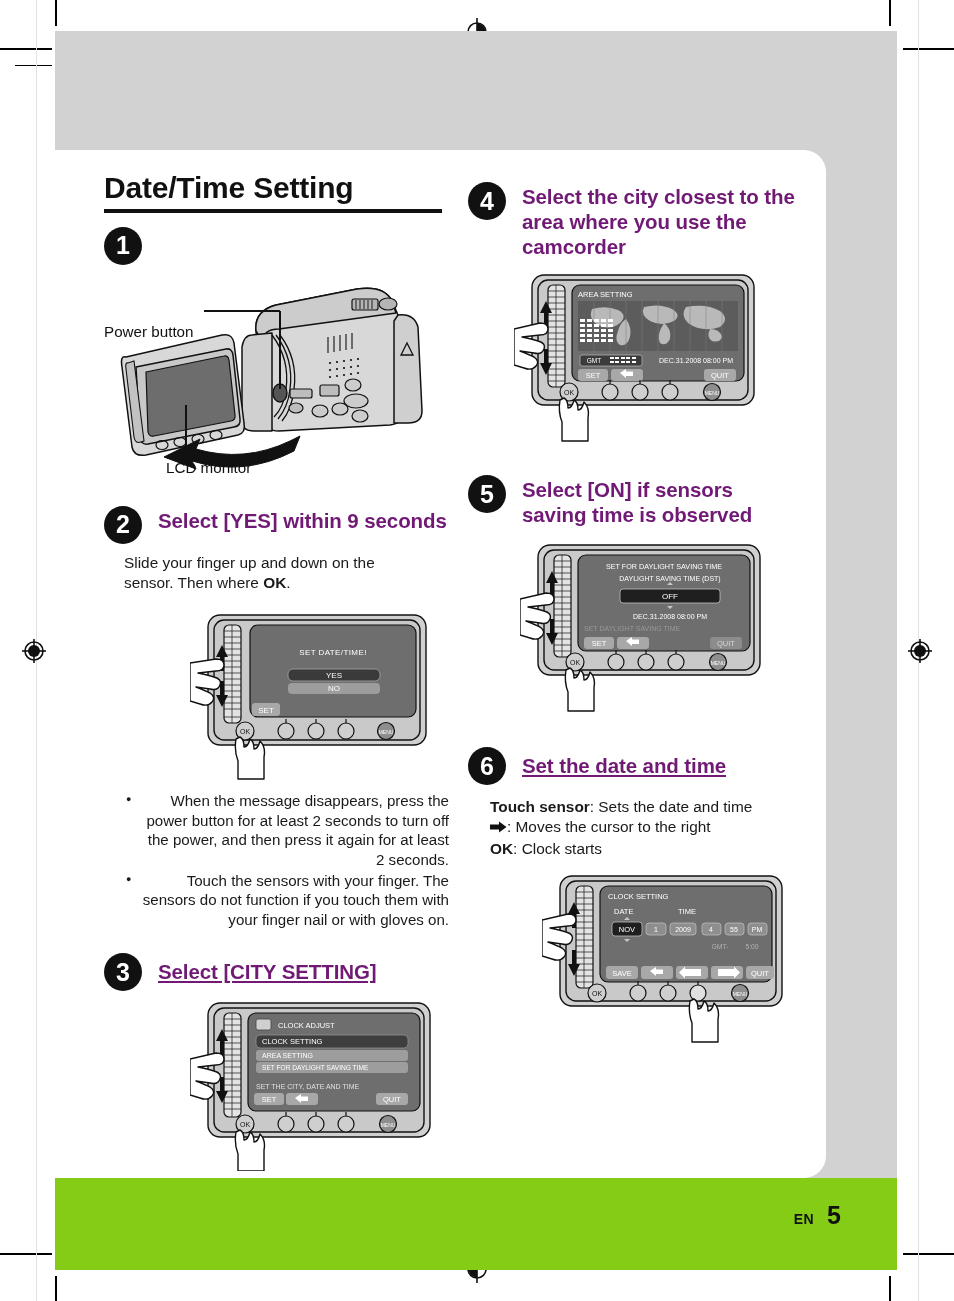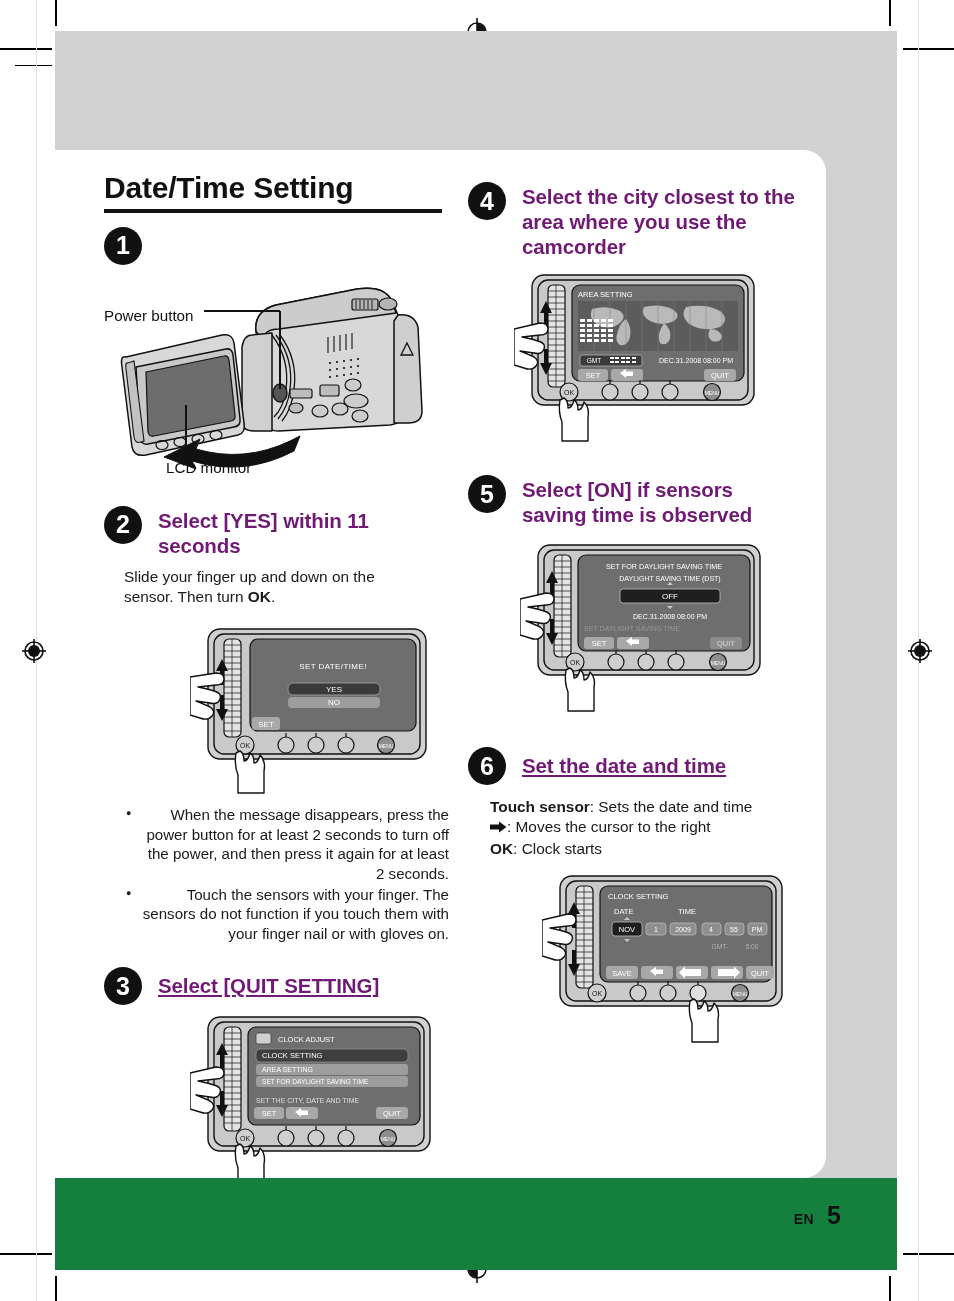--- a/index.html
+++ b/index.html
@@ -70,31 +70,31 @@
   ul.notes li{
     font-size:15.1px;color:#1a1a1a;line-height:1.30;
     position:relative;padding-left:16px;margin-bottom:1px;text-align:right;
   }
   ul.notes li:before{
     content:"\25CF";position:absolute;left:0;top:0;font-size:9px;line-height:1.9;
   }
 
   
   .camcorder-wrap{position:relative;height:205px;margin-top:6px;}
-  .lbl-power{position:absolute;left:0;top:36px;font-size:15.2px;color:#111;}
+  .lbl-power{position:absolute;left:0;top:52px;font-size:15.2px;color:#111;}
   .lbl-lcd{position:absolute;left:62px;top:188px;font-size:15.2px;color:#111;}
 
   
   .device{position:relative;}
   .device svg{display:block;}
 
   
   .footer{
     position:absolute;left:55px;top:1178px;width:842px;height:92px;
-    background:#15803d;
+    background:#84cc16;
   }
   .footer-inner{
     position:absolute;right:56px;top:23px;
     display:flex;align-items:baseline;gap:13px;
   }
   .footer-en{font-size:14px;font-weight:bold;color:#111;letter-spacing:.5px;}
   .footer-page{font-size:25px;font-weight:bold;color:#111;}
 </style>
 </head>
 <body>
@@ -253,25 +253,25 @@
       </g>
 
       <path d="M303 72 L309 84 L297 84 Z" fill="none" stroke="#111" stroke-width="1.3"></path>
 
       <path d="M60 186 L96 168 L92 178 Q140 192 186 170 L196 165 L190 180 Q140 206 88 190 L92 198 Z" fill="#111" stroke="#111" stroke-width="1"></path>
     </svg>
   </div>
 
   <div class="step" style="margin-top:30px;">
     <div class="step-num">2</div>
-    <div class="step-title">Select [YES] within 11 seconds</div>
+    <div class="step-title">Select [YES] within 9 seconds</div>
   </div>
   <div class="body-text">
     <span>Slide your finger up and down on the</span><br>
-    <span>sensor. Then turn </span><b>OK</b><span>.</span>
+    <span>sensor. Then where </span><b>OK</b><span>.</span>
   </div>
 
   <div class="device" style="margin:18px 0 0 86px;">
     <svg width="245" height="170" viewBox="0 0 245 170">
       <g stroke="#111" stroke-width="1.4" fill="#d0d0d0">
         <rect x="18" y="4" width="218" height="130" rx="12"></rect>
         <rect x="24" y="9" width="206" height="120" rx="10" fill="#c9c9c9"></rect>
       </g>
       <rect x="60" y="14" width="166" height="92" rx="8" fill="#6e6e6e" stroke="#111" stroke-width="1.2"></rect>
 
@@ -331,21 +331,21 @@
     </svg>
   </div>
 
   <ul class="notes">
     <li>When the message disappears, press the power button for at least 2 seconds to turn off the power, and then press it again for at least 2 seconds.</li>
     <li>Touch the sensors with your finger. The sensors do not function if you touch them with your finger nail or with gloves on.</li>
   </ul>
 
   <div class="step" style="margin-top:24px;">
     <div class="step-num">3</div>
-    <div class="step-title tight">Select [QUIT SETTING]</div>
+    <div class="step-title tight">Select [CITY SETTING]</div>
   </div>
 
   <div class="device" style="margin:8px 0 0 86px;">
     <svg width="250" height="172" viewBox="0 0 250 172">
       <g stroke="#111" stroke-width="1.4" fill="#d0d0d0">
         <rect x="18" y="4" width="222" height="134" rx="12"></rect>
         <rect x="24" y="9" width="210" height="124" rx="10" fill="#c9c9c9"></rect>
       </g>
       <rect x="58" y="14" width="172" height="98" rx="8" fill="#6e6e6e" stroke="#111" stroke-width="1.2"></rect>
       <rect x="34" y="14" width="17" height="104" rx="5" fill="#e3e3e3" stroke="#111" stroke-width="1.2"></rect>

